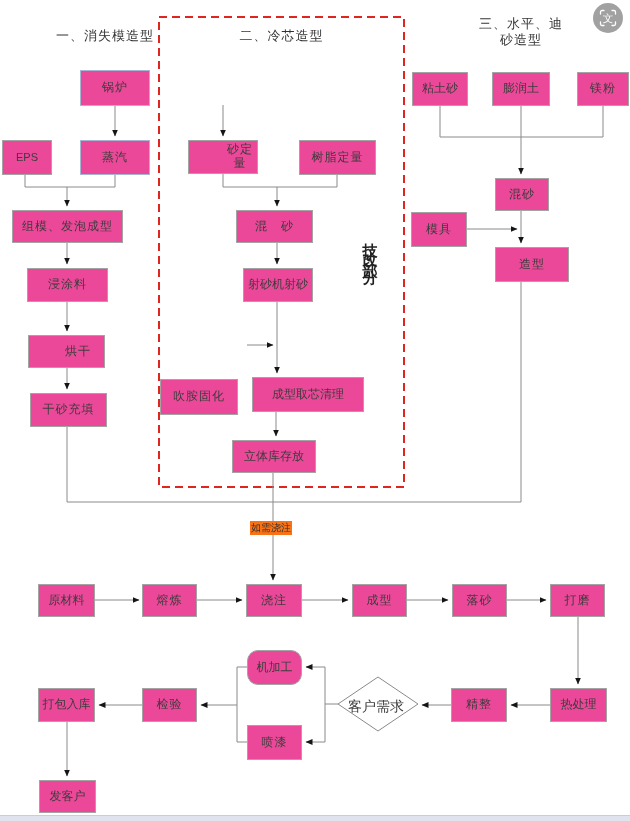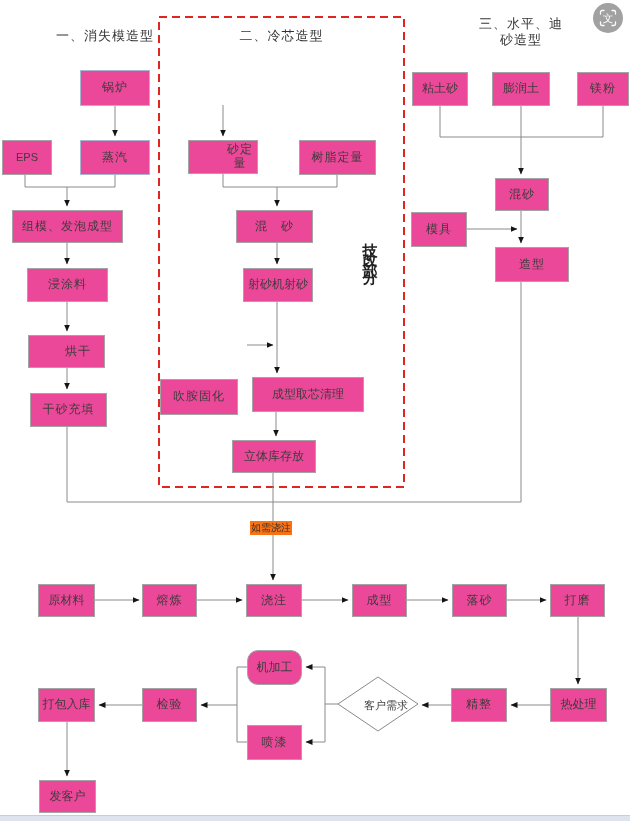--- a/index.html
+++ b/index.html
@@ -21,21 +21,21 @@
   .node{position:absolute;z-index:2;background:#ec4899;border:1px solid var(--box-border);
         display:flex;align-items:center;justify-content:center;text-align:center;
         font-size:12px;line-height:1.15;letter-spacing:1px;}
   .node.hi{border-color:var(--hi-border);}
   .node.latin{font-size:11px;letter-spacing:0;}
   .label{position:absolute;z-index:3;white-space:nowrap;}
   .sec-title{font-size:13px;letter-spacing:1px;color:#333;z-index:2;position:absolute;text-align:center;}
   #tech-reform{position:absolute;z-index:2;writing-mode:vertical-rl;text-orientation:upright;
         font-size:15px;font-weight:600;letter-spacing:9px;color:#222;}
   #pour-note{font-size:10px;background:#f97316;padding:0 1px;color:#333;z-index:3;}
-  #diamond-label{position:absolute;z-index:3;font-size:11px;text-align:right;letter-spacing:0;}
+  #diamond-label{position:absolute;z-index:3;font-size:14px;text-align:left;letter-spacing:0;}
   #badge{position:absolute;left:593px;top:3px;width:30px;height:30px;border-radius:50%;
         background:rgba(148,148,148,.88);z-index:5;display:flex;align-items:center;justify-content:center;cursor:pointer;}
   #bottom-edge{position:absolute;left:0;top:815px;width:630px;height:6px;
         background:#dee3ed;border-top:1px solid #c6cddb;z-index:4;}
 </style>
 </head>
 <body>
 
 <div id="canvas">
 

